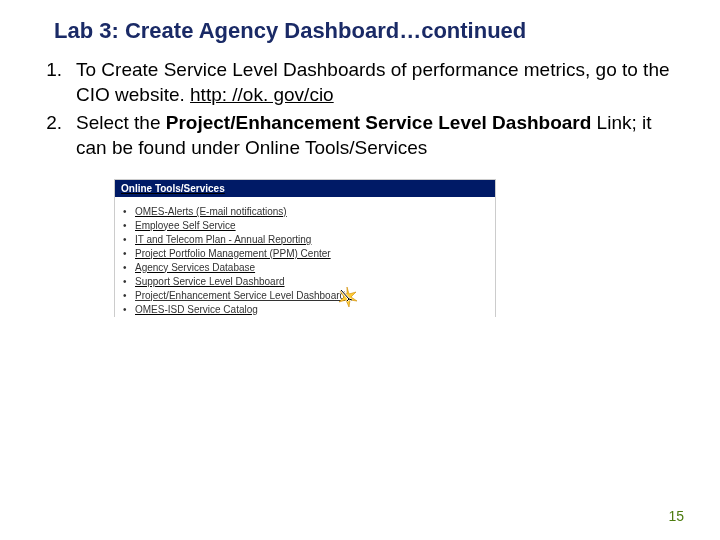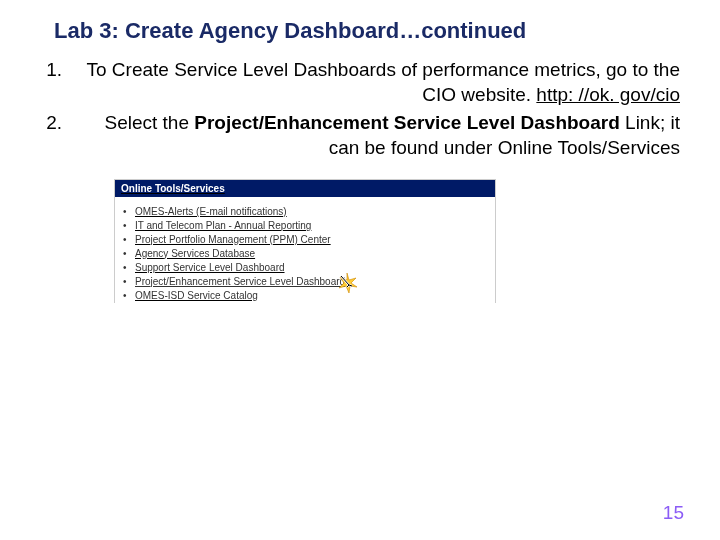--- a/index.html
+++ b/index.html
@@ -38,21 +38,20 @@
     }
     .num {
       display: inline-block;
       width: 28px;
       text-align: right;
       margin-right: 14px;
       flex-shrink: 0;
     }
     .li-body {
       display: inline;
-      text-align: right;
     }
     .link {
       color: #000;
       text-decoration: underline;
     }
     .bold {
       font-weight: bold;
     }
     .screenshot-box {
       margin: 18px 0 0 90px;
@@ -105,22 +104,22 @@
     .cursor-star {
       position: absolute;
       left: calc(100% - 6px);
       top: -2px;
       pointer-events: none;
     }
     .pagenum {
       position: absolute;
       bottom: 16px;
       right: 36px;
-      color: #8b5cf6;
-      font-size: 19px;
+      color: #4d7c0f;
+      font-size: 14px;
     }
   </style>
 </head>
 <body>
 
 <div class="slide">
 
   <h1 class="title">Lab 3: Create Agency Dashboard…continued</h1>
 
   <ol class="instructions">
@@ -135,20 +134,21 @@
       <span class="li-body">
         <span>Select the </span><span class="bold">Project/Enhancement Service Level Dashboard</span><span> Link; it can be found under Online Tools/Services</span>
       </span>
     </li>
   </ol>
 
   <div class="screenshot-box">
     <div class="panel-header">Online Tools/Services</div>
     <ul class="panel-list">
       <li><a class="panel-link">OMES-Alerts (E-mail notifications)</a></li>
+      <li><a class="panel-link">Employee Self Service</a></li>
       <li><a class="panel-link">IT and Telecom Plan - Annual Reporting</a></li>
       <li><a class="panel-link">Project Portfolio Management (PPM) Center</a></li>
       <li><a class="panel-link">Agency Services Database</a></li>
       <li><a class="panel-link">Support Service Level Dashboard</a></li>
       <li>
         <span class="cursor-wrap">
           <a class="panel-link highlight">Project/Enhancement Service Level Dashboard</a>
           <svg class="cursor-star" width="26" height="22" viewBox="0 0 26 22">
             <g>
               <polygon points="8,0 10,7 17,5 12,10 18,14 11,13 10,20 7,13 0,15 5,10 1,4 8,7" fill="#ffcc33" stroke="#cc8800" stroke-width="0.6"></polygon>

